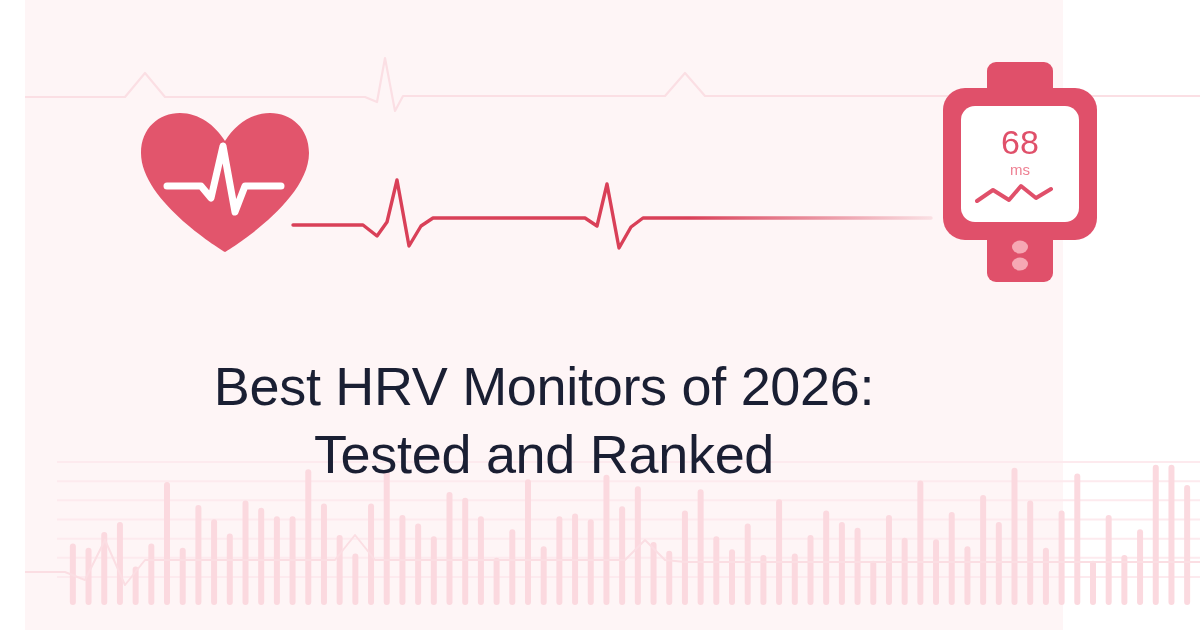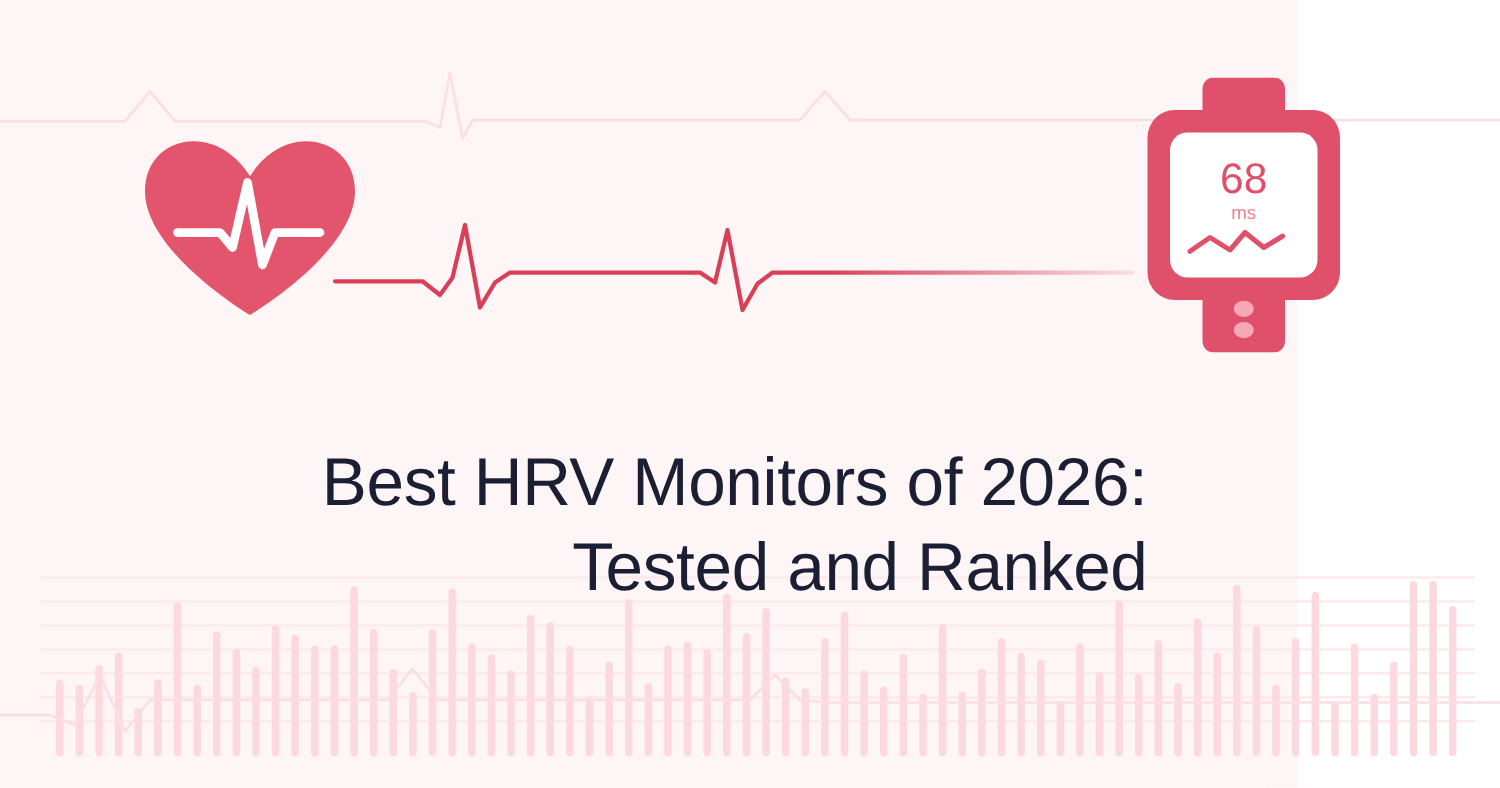--- a/index.html
+++ b/index.html
@@ -5,30 +5,31 @@
   * { margin:0; padding:0; box-sizing:border-box; }
   html, body {
     width:1200px; height:630px;
     font-family:"Liberation Sans", sans-serif;
     overflow:hidden;
   }
   #stage {
     position:relative;
     width:1038px; height:630px;
     background:#FEF5F6;
+    margin-left:25px;
   }
   .layer { position:absolute; top:0; left:0; width:1200px; height:630px; }
   #bg-ecg-top, #bottom-viz, #hero-ecg, #heart-icon, #watch-icon { pointer-events:none; }
 
   
   #title-block {
     position:absolute;
     left:0; right:0;
     top:352px;
-    text-align:right;
+    text-align:center;
     padding:0 120px;
   }
   #page-title {
     font-family:"Liberation Sans", sans-serif;
     font-size:54px;
     line-height:68px;
     font-weight:400;
     color:#1A1F33;
     letter-spacing:-0.3px;
   }

